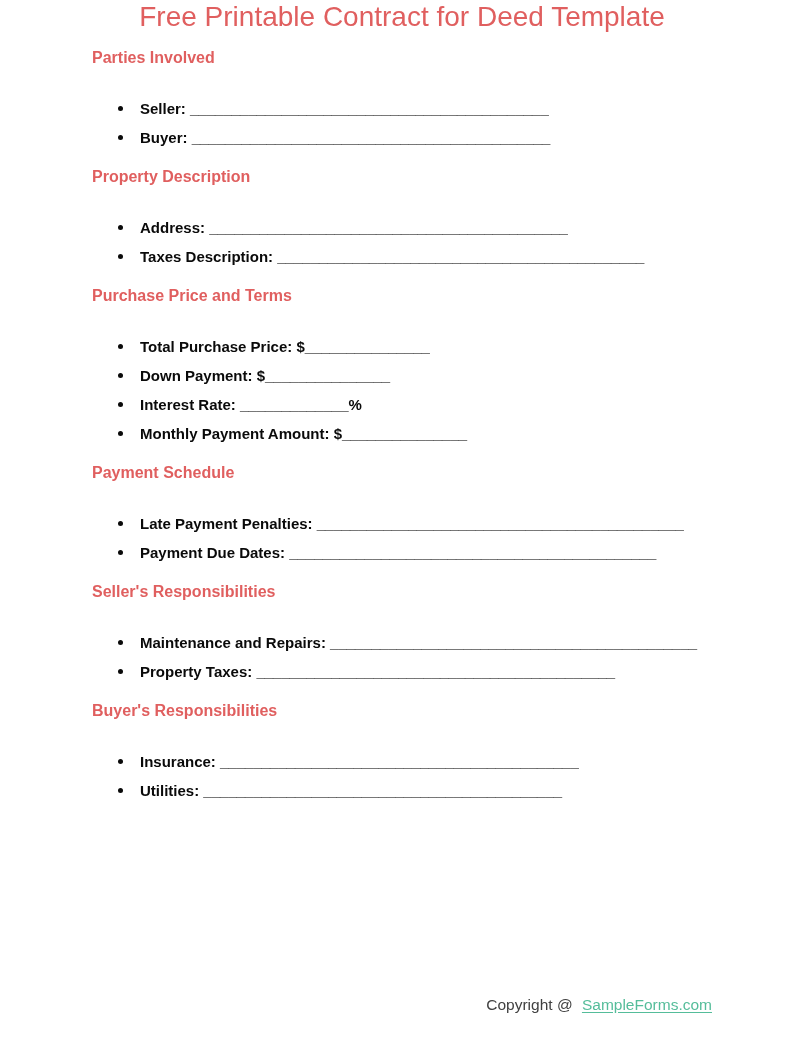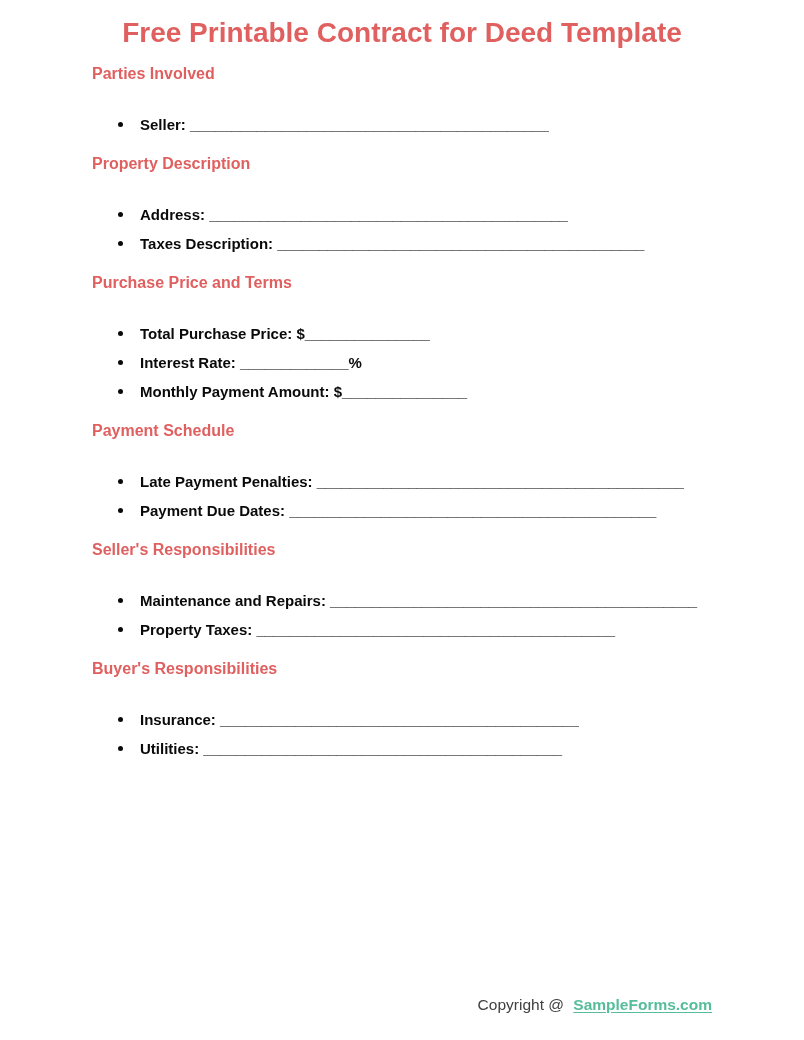--- a/index.html
+++ b/index.html
@@ -13,25 +13,25 @@
   .page {
     position: relative;
     width: 804px;
     height: 1040px;
     background: #ffffff;
     font-family: "Liberation Sans", sans-serif;
     color: var(--text);
     overflow: hidden;
   }
   .doc-title {
-    margin: 16px;
+    margin: 0;
     text-align: center;
     font-size: 28px;
     line-height: 33px;
-    font-weight: 700;
+    font-weight: 400;
     color: var(--accent);
     letter-spacing: 0px;
   }
   .form-body {
     padding: 0 92px;
   }
   .sec-heading {
     margin: 16px 0 0 0;
     font-size: 16px;
     line-height: 17px;
@@ -74,21 +74,21 @@
     top: 994px;
     right: 92px;
     font-size: 15.5px;
     line-height: 22px;
     color: var(--muted);
     white-space: nowrap;
   }
   .footer .brand {
     margin-left: 5px;
     color: var(--link);
-    font-weight: 700;
+    font-weight: 400;
     text-decoration: underline;
     text-underline-offset: 2px;
     cursor: pointer;
   }
 </style>
 </head>
 <body>
 
 <div class="page">
 
@@ -98,20 +98,25 @@
 
       <section class="sec">
         <h2 class="sec-heading">Parties Involved</h2>
         <ul class="items">
       <li class="item">
         <span class="bullet"></span>
         <span class="label">Seller:</span>
         <span class="blank">___________________________________________</span>
       </li>
 
+      <li class="item">
+        <span class="bullet"></span>
+        <span class="label">Buyer:</span>
+        <span class="blank">___________________________________________</span>
+      </li>
     </ul>
       </section>
 
       <section class="sec">
         <h2 class="sec-heading">Property Description</h2>
         <ul class="items">
       <li class="item">
         <span class="bullet"></span>
         <span class="label">Address:</span>
         <span class="blank">___________________________________________</span>
@@ -128,20 +133,25 @@
 
       <section class="sec">
         <h2 class="sec-heading">Purchase Price and Terms</h2>
         <ul class="items">
       <li class="item">
         <span class="bullet"></span>
         <span class="label">Total Purchase Price:</span>
         <span class="blank">$_______________</span>
       </li>
 
+      <li class="item">
+        <span class="bullet"></span>
+        <span class="label">Down Payment:</span>
+        <span class="blank">$_______________</span>
+      </li>
 
       <li class="item">
         <span class="bullet"></span>
         <span class="label">Interest Rate:</span>
         <span class="blank">_____________%</span>
       </li>
 
       <li class="item">
         <span class="bullet"></span>
         <span class="label">Monthly Payment Amount:</span>

